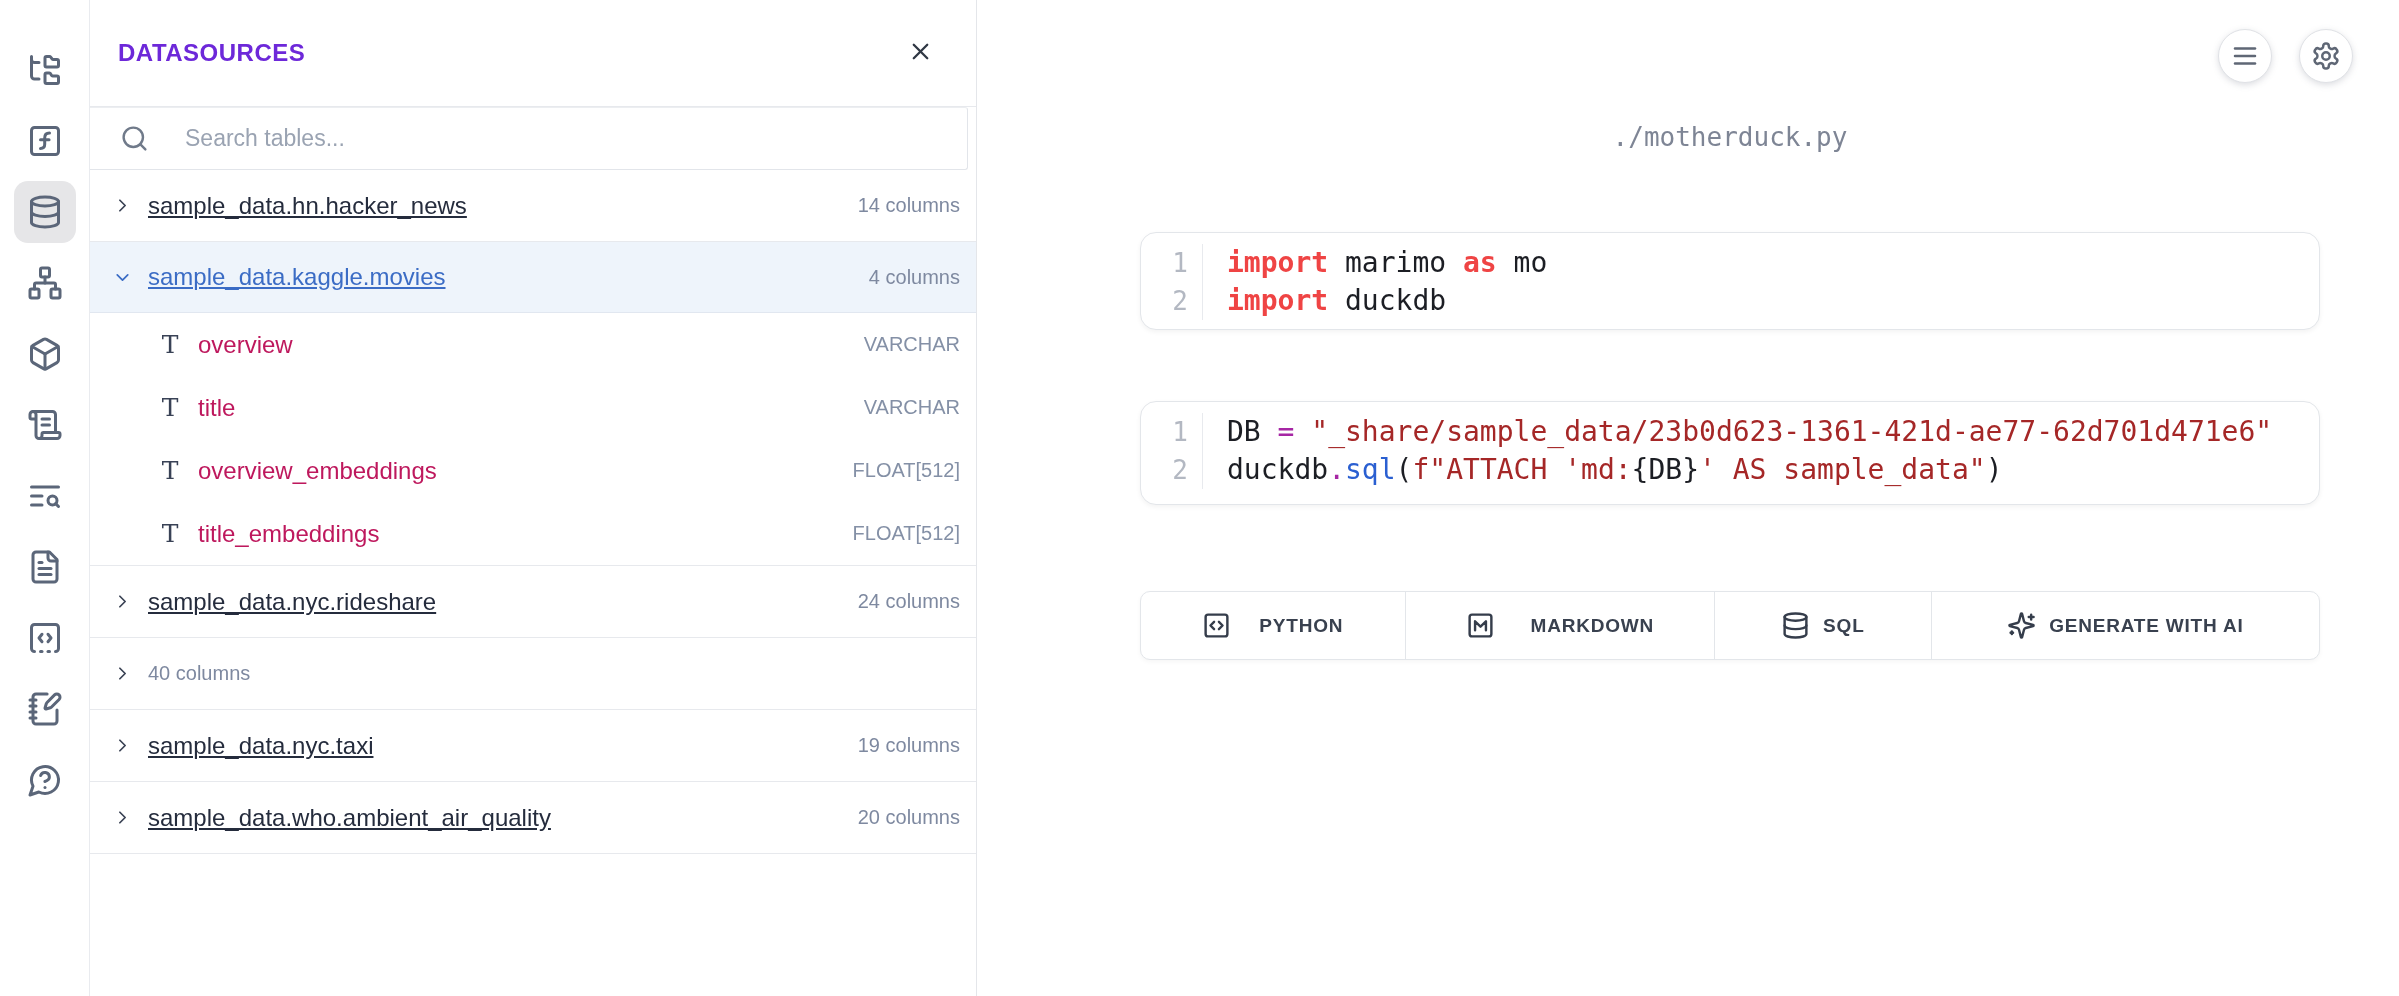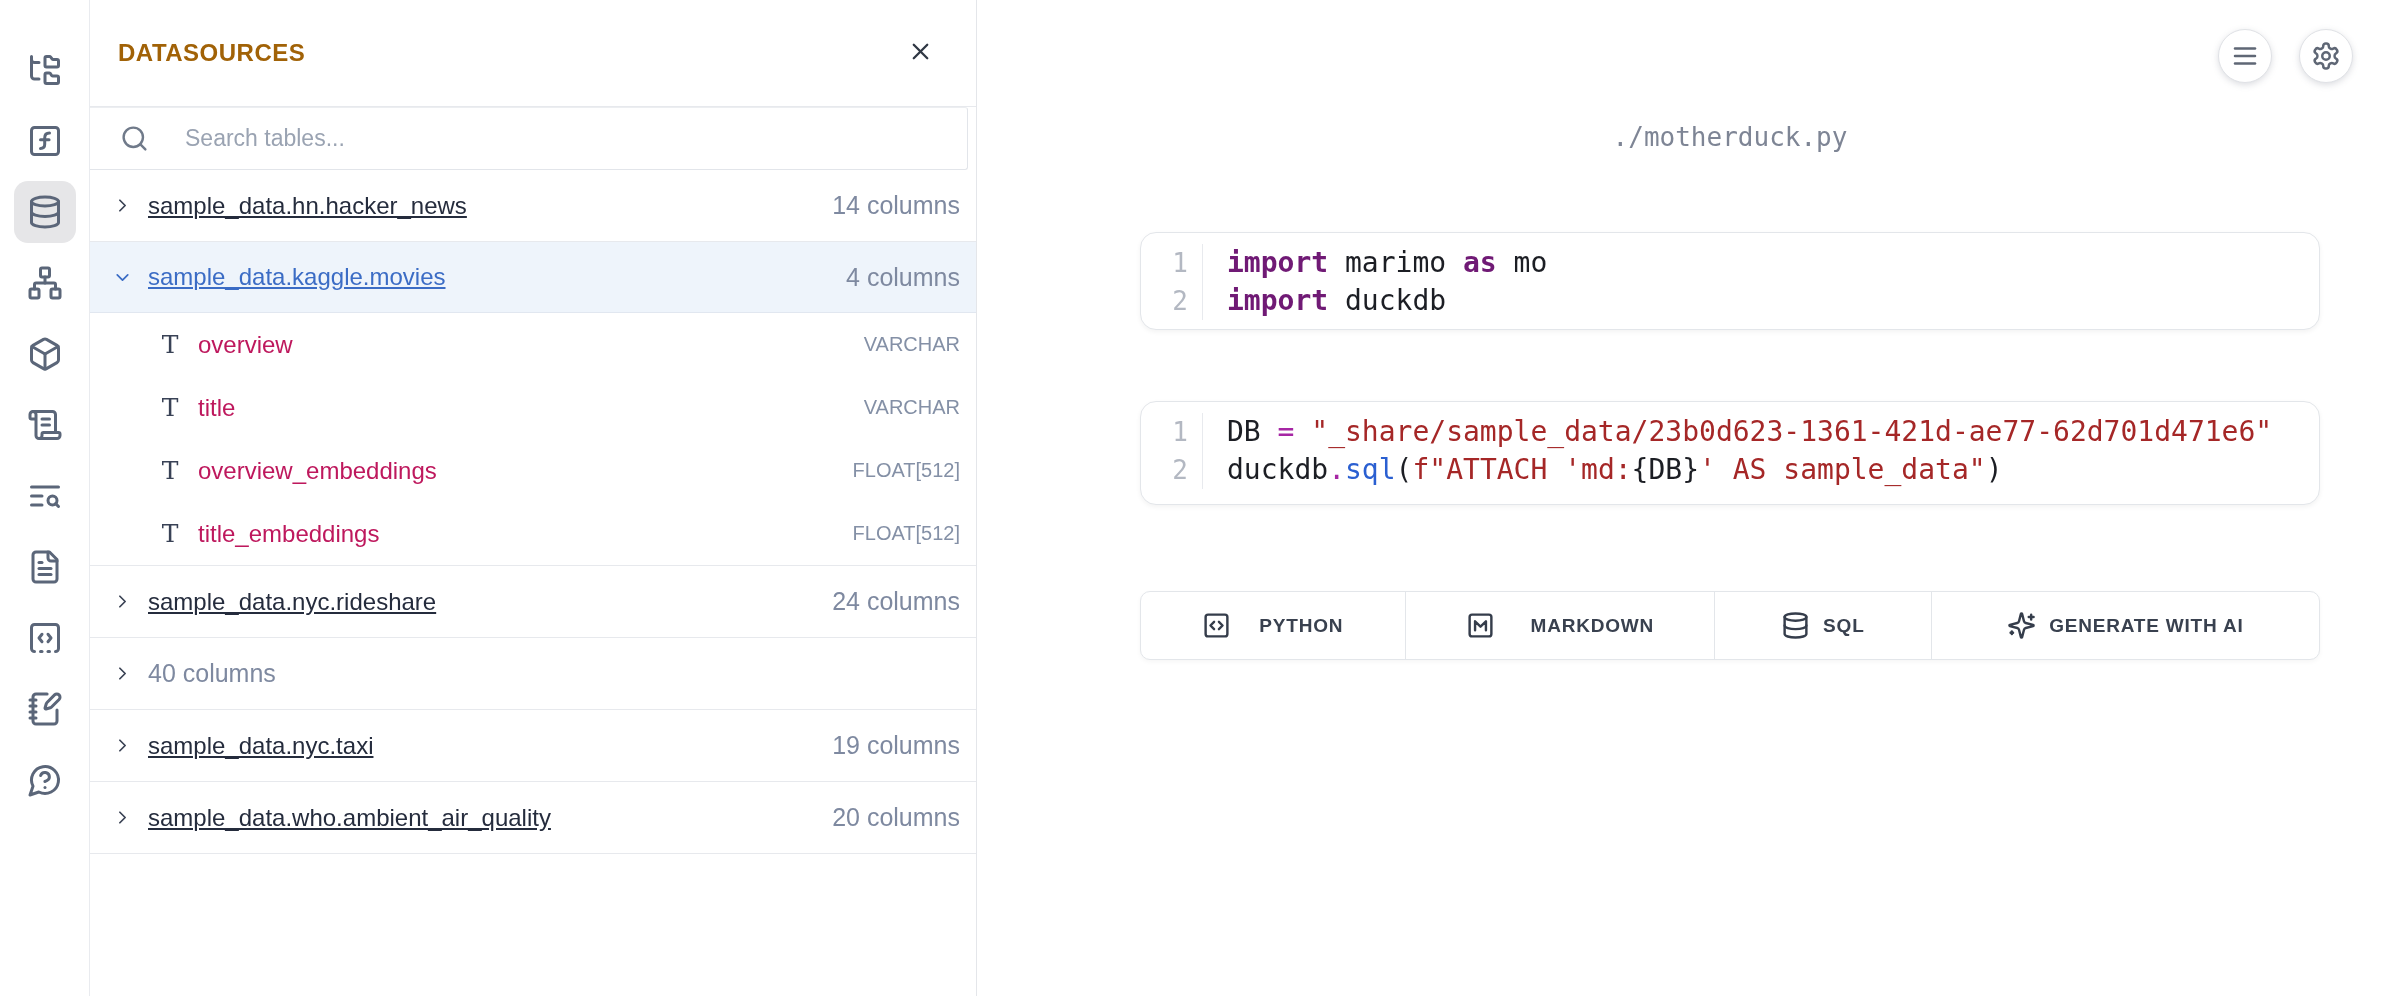--- a/index.html
+++ b/index.html
@@ -9,37 +9,37 @@
   #activity-bar{position:absolute;left:0;top:0;width:90px;height:996px;background:#fff;
                 border-right:1px solid #e9ebef;display:flex;flex-direction:column;align-items:center;padding-top:34px;box-sizing:border-box;}
   .act-btn{width:90px;height:71px;display:flex;align-items:center;justify-content:center;background:none;border:none;cursor:pointer;position:relative;}
   .act-btn .bgpad{width:62px;height:62px;border-radius:14px;display:flex;align-items:center;justify-content:center;color:#5b6679;}
   .act-btn.active .bgpad{background:#e6e6e8;}
   .act-btn svg{width:36px;height:36px;}
   
   #panel{position:absolute;left:90px;top:0;width:887px;height:996px;background:#fff;border-right:1px solid #e4e6ea;box-sizing:border-box;}
   #panel header{height:107px;display:flex;align-items:center;justify-content:space-between;
                 padding:0 42px 0 28px;border-bottom:1px solid #e7e9ed;box-sizing:border-box;}
-  #panel h1{margin:0;font-size:24px;font-weight:bold;letter-spacing:.5px;color:#a16207;}
+  #panel h1{margin:0;font-size:24px;font-weight:bold;letter-spacing:.5px;color:#6d28d9;}
   .close-btn{background:none;border:none;cursor:pointer;color:#2f3744;padding:0;display:flex;}
   .close-btn svg{width:27px;height:27px;}
   .search-wrap{height:63px;box-sizing:border-box;border-bottom:1px solid #e2e5ea;border-top:1px solid #eceef1;
                border-right:1px solid #e2e5ea;border-radius:0 3px 3px 0;margin-right:8px;
                display:flex;align-items:center;padding-left:30px;gap:34px;}
   .search-wrap .s-icon{color:#707a8a;display:flex;}
   .search-wrap .s-icon svg{width:29px;height:29px;}
   .search-wrap input{border:none;outline:none;flex:1;font-family:"Liberation Sans",sans-serif;
                      font-size:23px;color:#2a3342;background:transparent;}
   .search-wrap input::placeholder{color:#9aa3b2;}
   .table-group{border-bottom:1px solid #e7e9ed;}
   .table-row{height:71px;display:flex;align-items:center;padding:0 16px 0 22px;gap:15px;cursor:pointer;box-sizing:border-box;}
   .table-row .chev{display:flex;color:#3a4254;}
   .table-row .chev svg{width:21px;height:21px;}
   .table-row .tname{font-size:24px;color:#252c3d;flex:1;white-space:nowrap;overflow:hidden;text-decoration:underline;}
-  .table-row .tcount{font-size:25px;color:#7e89a0;}
+  .table-row .tcount{font-size:20px;color:#7e89a0;}
   .table-row.selected{background:#eef4fb;border-bottom:1px solid #e1e7f0;}
   .table-row.selected .tname,.table-row.selected .chev{color:#3b6cc5;}
   .col-row{height:63px;display:flex;align-items:center;padding:0 16px 0 66px;gap:14px;box-sizing:border-box;cursor:pointer;}
   .col-row .t-ic{width:28px;text-align:center;font-family:"DejaVu Serif",serif;font-size:25px;color:#39425
   6;color:#394256;}
   .col-row .cname{font-size:24px;color:#be185d;flex:1;}
   .col-row .ctype{font-size:20px;color:#8490a6;}
   
   #main{position:absolute;left:977px;top:0;width:1422px;height:996px;background:#fff;}
   .header-actions{position:absolute;top:29px;right:46px;display:flex;gap:27px;}
@@ -50,21 +50,21 @@
   .filename{position:absolute;left:163px;top:122px;width:1180px;text-align:center;
             font-family:"DejaVu Sans Mono",monospace;font-size:26px;color:#7e8595;cursor:pointer;}
   .cell{position:absolute;left:163px;width:1180px;background:#fff;border:1.5px solid #e3e6ea;border-radius:16px;
         box-shadow:0 2px 5px rgba(0,0,0,.05);box-sizing:border-box;padding:11px 0;}
   #cell-0{top:232px;height:98px;}
   #cell-1{top:401px;height:104px;}
   .code-line{display:flex;height:38px;line-height:38px;font-family:"DejaVu Sans Mono",monospace;font-size:28px;}
   .code-line .ln{width:62px;text-align:right;padding-right:14px;box-sizing:border-box;color:#b3b8c2;font-size:26px;
                  border-right:1px solid #e8eaee;flex:0 0 auto;user-select:none;}
   .code-line .code{padding-left:24px;white-space:pre;color:#1c1e24;}
-  .tk-kw{color:#701a75;font-weight:bold;}
+  .tk-kw{color:#ef4444;font-weight:bold;}
   .tk-op{color:#a626a4;}
   .tk-str{color:#a52727;}
   .tk-fn{color:#2a5fd1;}
   .tk-pl{color:#1c1e24;}
   
   #add-bar{position:absolute;left:163px;top:591px;width:1180px;height:69px;background:#fff;
            border:1.5px solid #e3e6ea;border-radius:10px;box-shadow:0 2px 5px rgba(0,0,0,.04);
            box-sizing:border-box;display:flex;}
   .bar-btn{display:flex;align-items:center;justify-content:center;gap:13px;border:none;background:none;
            cursor:pointer;border-right:1px solid #e3e6ea;color:#39414f;box-sizing:border-box;}

